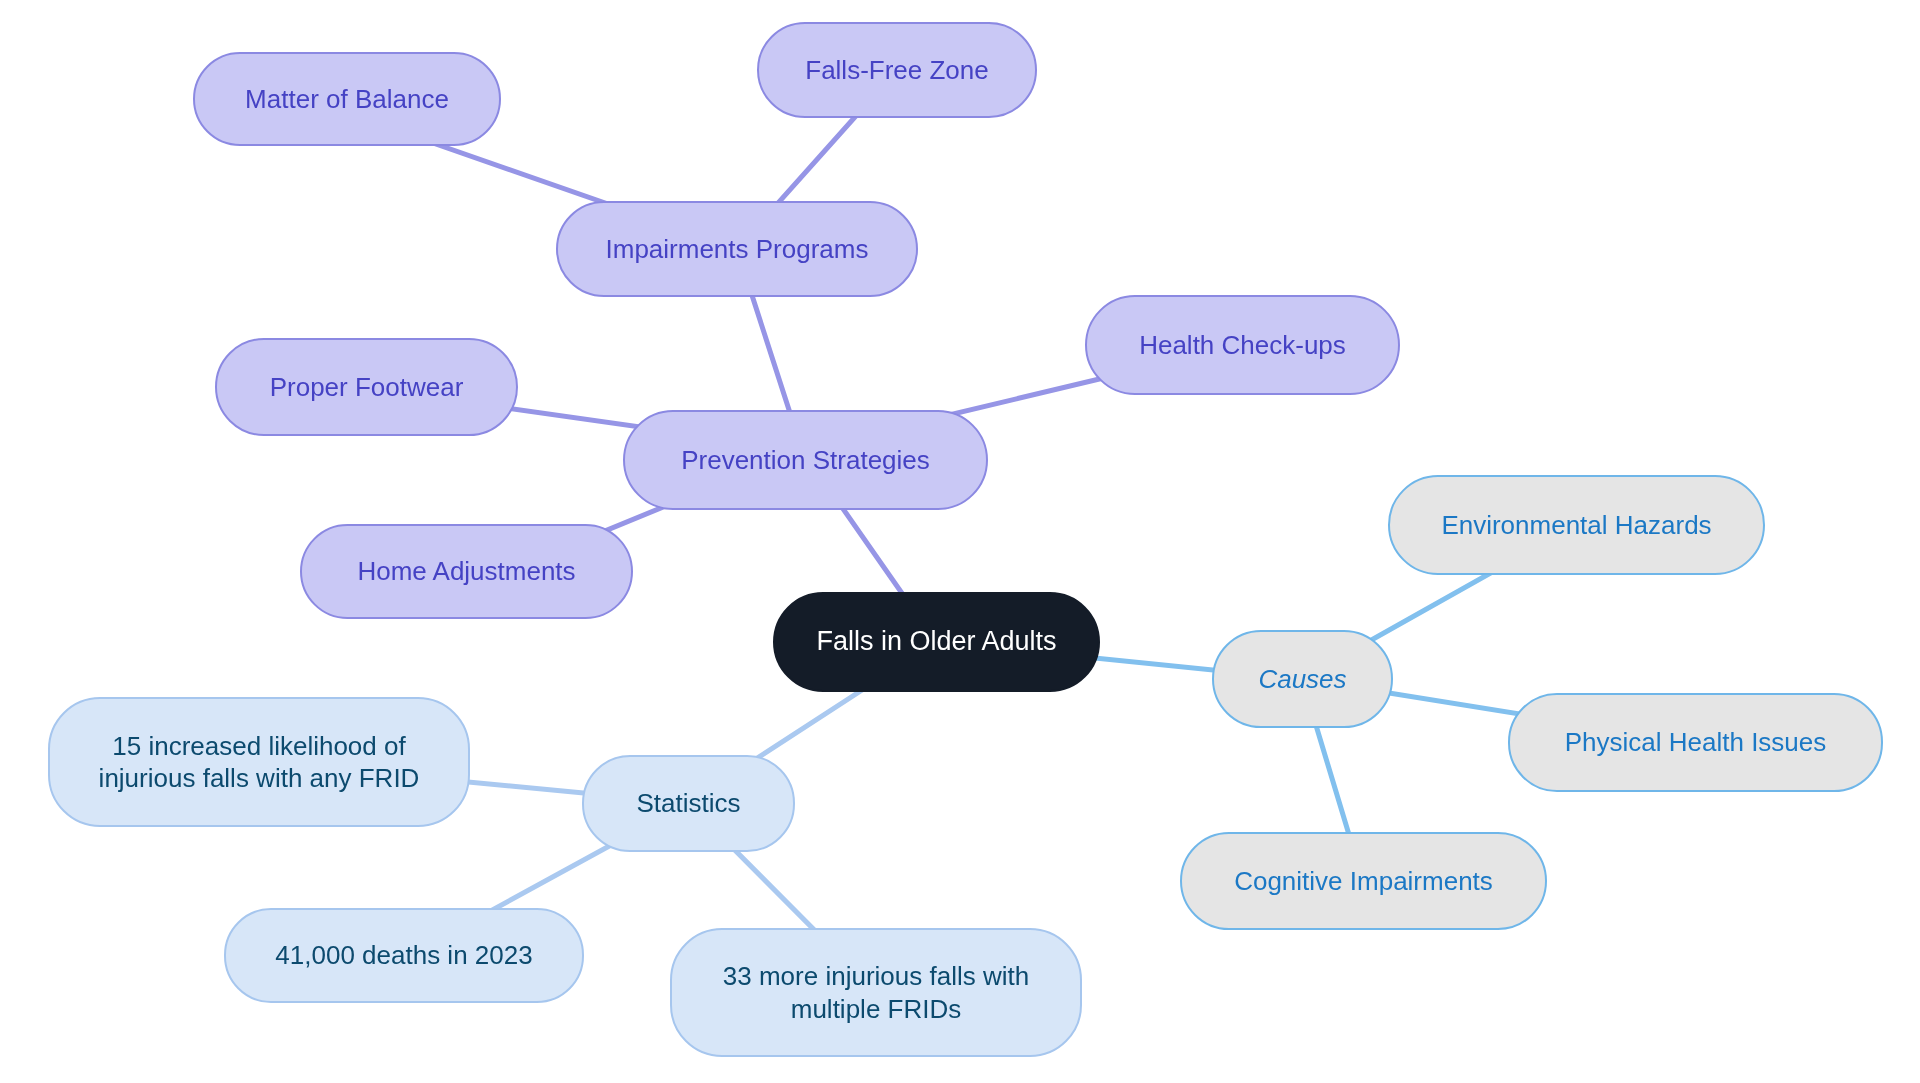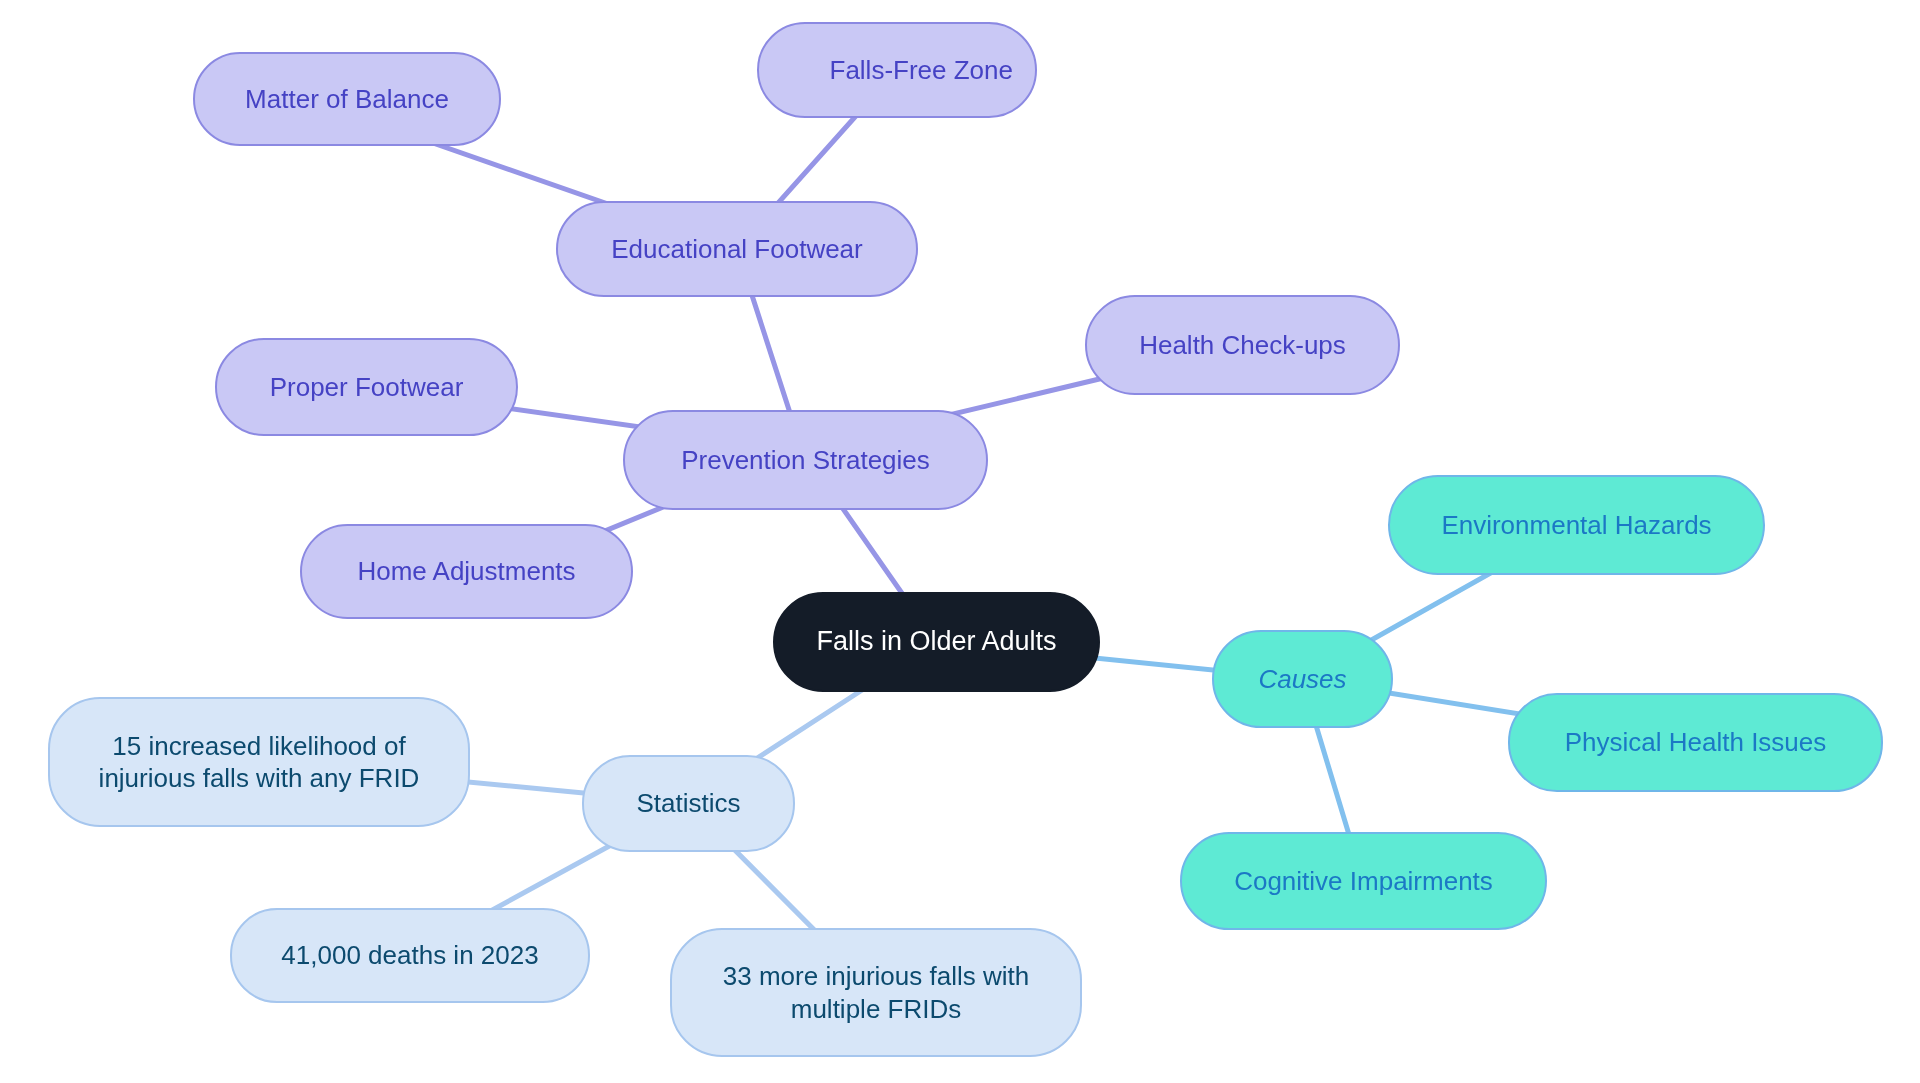--- a/index.html
+++ b/index.html
@@ -39,52 +39,52 @@
     line-height: 1.25;
     padding: 6px 22px;
     user-select: none;
   }
   .node.purple {
     background: #c9c8f5;
     border: 2.5px solid #8b89e2;
     color: #4542c4;
   }
   .node.blue {
-    background: #5eead4;
+    background: #e5e5e5;
     border: 2.5px solid #6fb6e9;
     color: #1b78c5;
   }
   .node.light {
     background: #d7e6f8;
     border: 2.5px solid #a6c6ee;
     color: #0c4a6e;
   }
   .node.root {
     background: #141c28;
     border: 2.5px solid #141c28;
     color: #ffffff;
     font-size: 27px;
   }
 
   
   #n-central     { left: 773px;  top: 592px; width: 327px; height: 100px; border-radius: 50px; }
   #n-prevention  { left: 623px;  top: 400px; width: 365px; height: 100px; border-radius: 50px; margin-top: 10px; }
   #n-educational { left: 556px;  top: 201px; width: 362px; height: 96px;  border-radius: 48px; }
   #n-matter      { left: 193px;  top: 52px;  width: 308px; height: 94px;  border-radius: 47px; }
-  #n-fallsfree   { left: 757px;  top: 22px;  width: 280px; height: 96px;  border-radius: 48px; justify-content: flex-end; }
+  #n-fallsfree   { left: 757px;  top: 22px;  width: 280px; height: 96px;  border-radius: 48px; }
   #n-footwear    { left: 215px;  top: 338px; width: 303px; height: 98px;  border-radius: 49px; }
   #n-healthcheck { left: 1085px; top: 295px; width: 315px; height: 100px; border-radius: 50px; }
   #n-homeadjust  { left: 300px;  top: 524px; width: 333px; height: 95px;  border-radius: 48px; }
   #n-causes      { left: 1212px; top: 630px; width: 181px; height: 98px;  border-radius: 49px; font-style: italic; }
   #n-env         { left: 1388px; top: 475px; width: 377px; height: 100px; border-radius: 50px; }
   #n-phys        { left: 1508px; top: 693px; width: 375px; height: 99px;  border-radius: 49px; }
   #n-cog         { left: 1180px; top: 832px; width: 367px; height: 98px;  border-radius: 49px; }
   #n-statistics  { left: 582px;  top: 755px; width: 213px; height: 97px;  border-radius: 48px; }
   #n-stat15      { left: 48px;   top: 697px; width: 422px; height: 130px; border-radius: 52px; }
-  #n-stat41      { left: 230px;  top: 908px; width: 360px; height: 95px;  border-radius: 47px; }
+  #n-stat41      { left: 224px;  top: 908px; width: 360px; height: 95px;  border-radius: 47px; }
   #n-stat33      { left: 670px;  top: 928px; width: 412px; height: 129px; border-radius: 52px; }
 </style>
 </head>
 <body>
 
 <div class="stage">
 
   <svg class="edges" viewBox="0 0 1920 1083">
 
     <line class="edge-purple" x1="802" y1="450" x2="936" y2="642"></line>
@@ -107,21 +107,21 @@
   </svg>
 
   <div id="n-central" class="node root">
     <span>Falls in Older Adults</span>
   </div>
 
   <div id="n-prevention" class="node purple">
     <span>Prevention Strategies</span>
   </div>
   <div id="n-educational" class="node purple">
-    <span>Educational Footwear</span>
+    <span>Impairments Programs</span>
   </div>
   <div id="n-matter" class="node purple">
     <span>Matter of Balance</span>
   </div>
   <div id="n-fallsfree" class="node purple">
     <span>Falls-Free Zone</span>
   </div>
   <div id="n-footwear" class="node purple">
     <span>Proper Footwear</span>
   </div>

